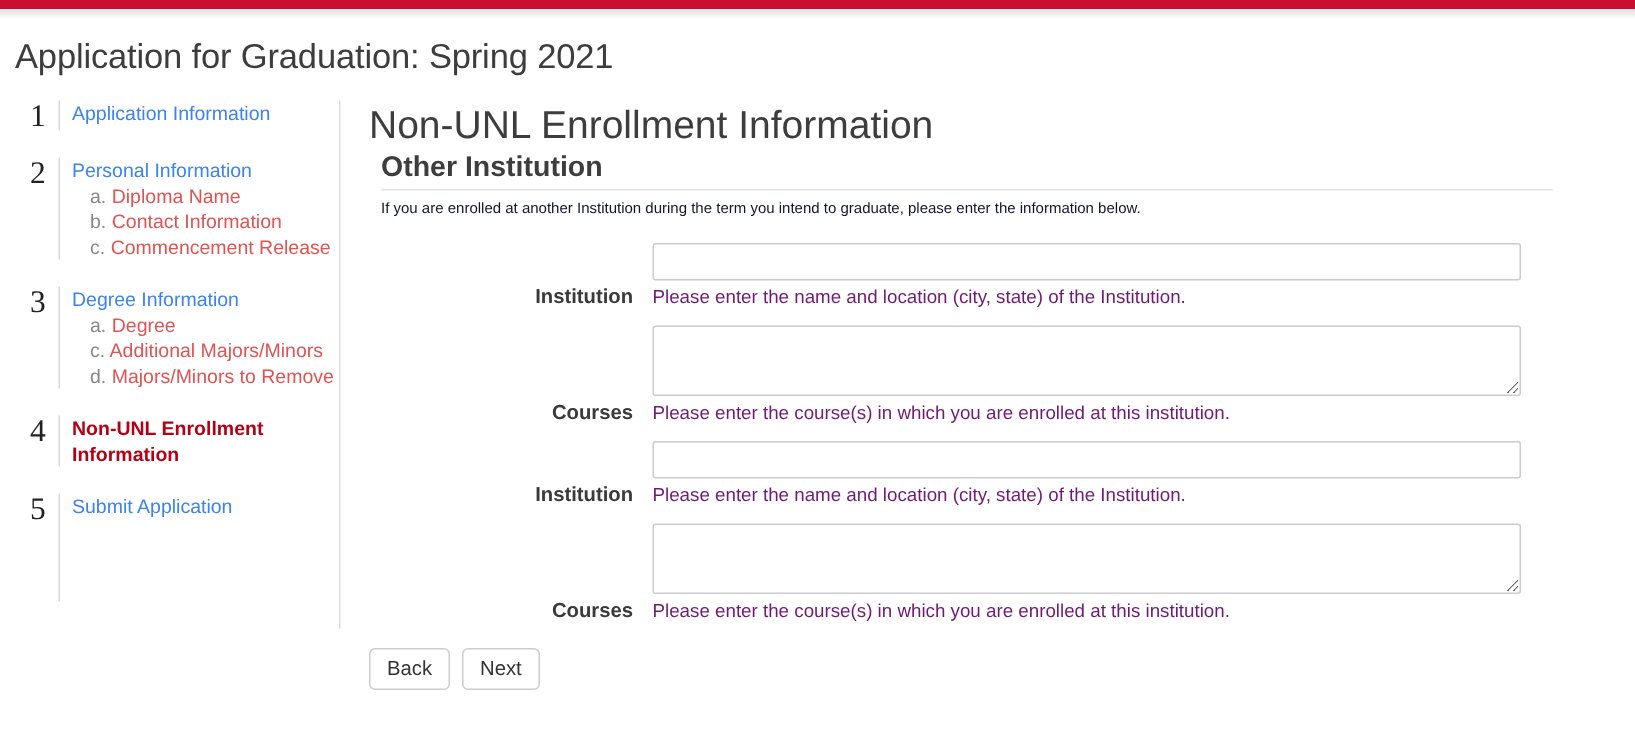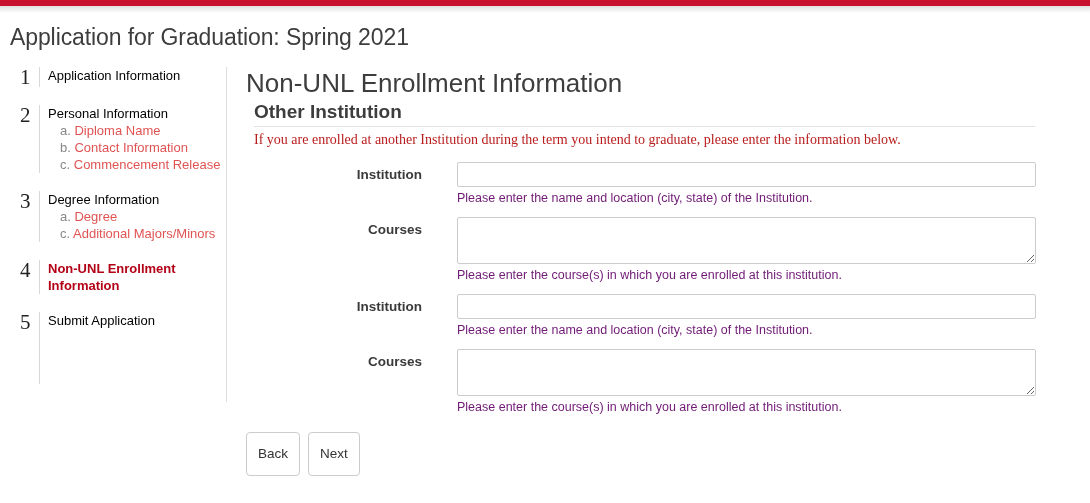--- a/index.html
+++ b/index.html
@@ -70,21 +70,21 @@
     padding-top: 1px;
   }
   .step-body {
     border-left: 1px solid #d8d8d8;
     padding-left: 8px;
     flex: 1 1 auto;
     align-self: stretch;
   }
   .step-title {
     font-size: 13px;
-    color: #000000;
+    color: #3b82f6;
     line-height: 17px;
     display: block;
     cursor: pointer;
   }
   .step-title.active {
     color: #b30116;
     font-weight: bold;
     max-width: 130px;
   }
   .sublist {
@@ -131,36 +131,34 @@
     margin: 0 0 0 8px;
     line-height: 24px;
   }
   .section-rule {
     border: none;
     border-top: 1px solid #e2e2e2;
     margin: 2px 0 0 8px;
     width: 781px;
   }
   .section-desc {
-    font-size: 14px;
-    color: #b91c1c;
+    font-size: 10px;
+    color: #0f172a;
     margin: 5px 0 0 8px;
     line-height: 16px;
-    font-family: Liberation Serif, serif;
   }
 
   
   .form {
     margin-top: 14px;
   }
   .field-row {
     display: flex;
-    align-items: flex-start;
+    align-items: flex-end;
     margin-bottom: 11px;
-    gap: 22px;
   }
   .field-label {
     width: 189px;
     flex: 0 0 189px;
     text-align: right;
     padding-right: 13px;
     box-sizing: border-box;
     font-size: 13.5px;
     font-weight: bold;
     color: #3a3a3a;
@@ -208,21 +206,21 @@
 
   
   .button-bar {
     margin-top: 17px;
     margin-left: 0px;
     display: flex;
     gap: 8px;
   }
   .btn {
     min-width: 50px;
-    height: 44px;
+    height: 28px;
     box-sizing: border-box;
     border: 1px solid #cccccc;
     border-radius: 4px;
     background: #ffffff;
     font-family: "Liberation Sans", sans-serif;
     font-size: 13.5px;
     color: #333333;
     padding: 0 11px;
     cursor: pointer;
     line-height: 26px;
@@ -259,20 +257,21 @@
       </div>
     </div>
 
     <div class="step">
       <div class="step-num">3</div>
       <div class="step-body">
         <a class="step-title">Degree Information</a>
         <ul class="sublist">
           <li><span class="sub-marker">a.</span> <a>Degree</a></li>
           <li><span class="sub-marker">c.</span> <a>Additional Majors/Minors</a></li>
+          <li><span class="sub-marker">d.</span> <a>Majors/Minors to Remove</a></li>
         </ul>
       </div>
     </div>
 
     <div class="step">
       <div class="step-num">4</div>
       <div class="step-body">
         <a class="step-title active">Non-UNL Enrollment Information</a>
       </div>
     </div>

